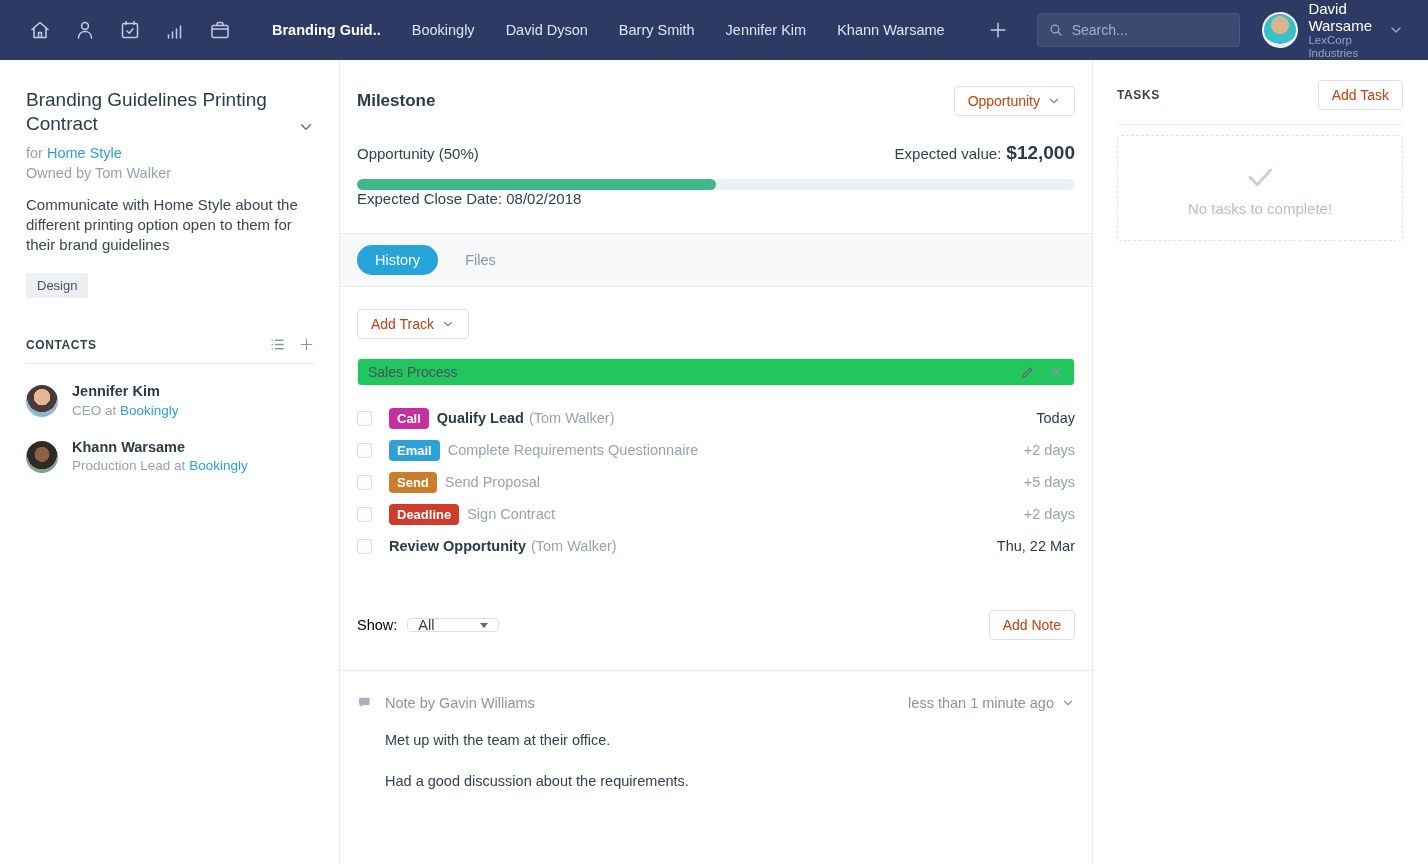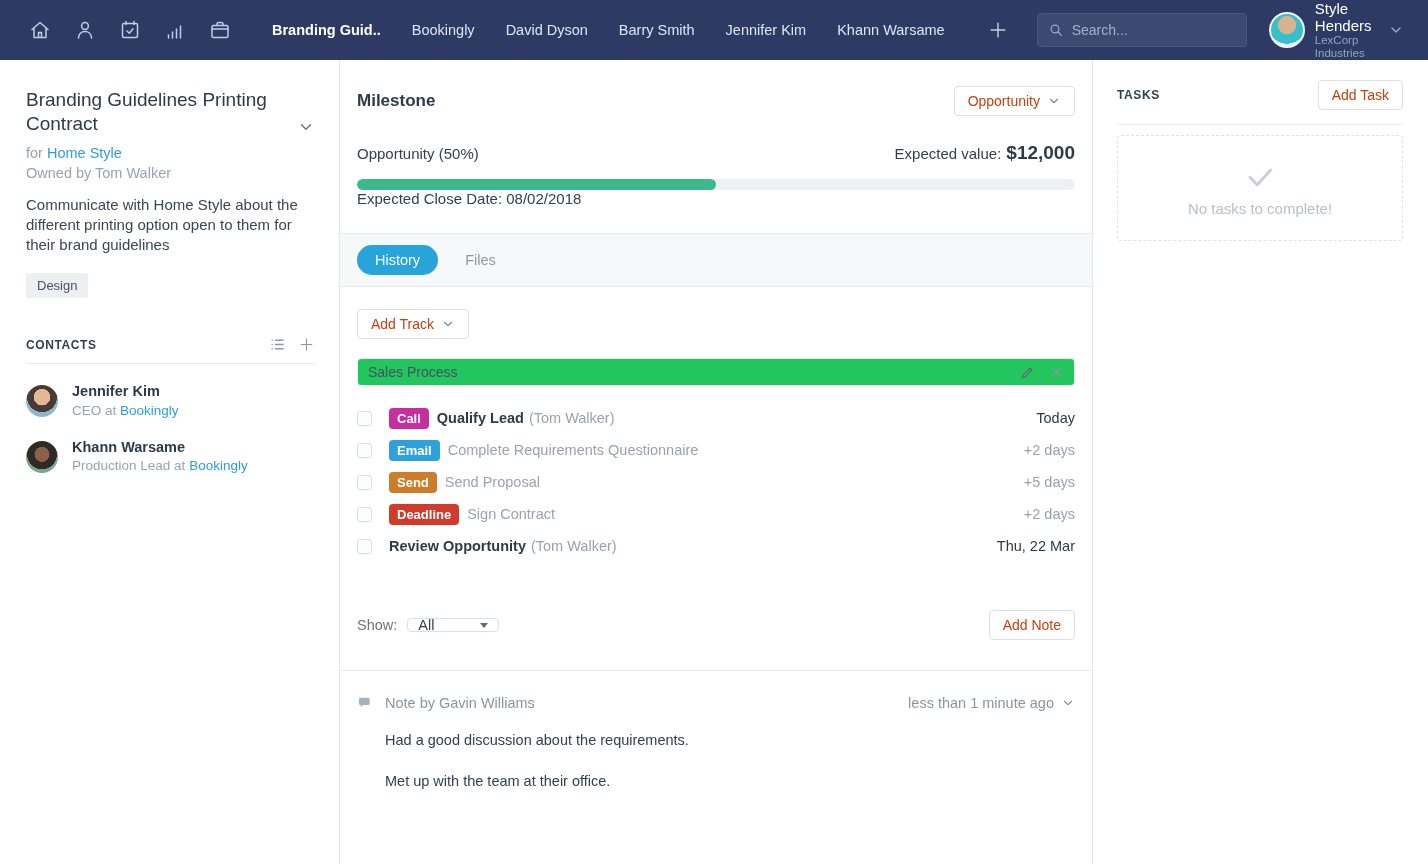--- a/index.html
+++ b/index.html
@@ -103,21 +103,21 @@
   .badge { color:#fff; font-size:13px; font-weight:bold; border-radius:4px;
     padding:3px 8px; margin-left:17px; flex:none; }
   .t-title { margin-left:8px; color:#98a3ae; }
   .t-title.em { color:#2d3b49; font-weight:bold; }
   .t-title.nobadge { margin-left:17px; }
   .t-meta { margin-left:5px; color:#98a3ae; }
   .t-due { margin-left:auto; color:#98a3ae; }
   .t-due.dark { color:#2d3b49; }
 
   .show-row { display:flex; align-items:center; margin-top:48px; padding-bottom:30px; }
-  .show-label { font-size:14.5px; color:#737373; }
+  .show-label { font-size:14.5px; color:#000000; }
   .select { margin-left:10px; width:92px; height:14px; border:1px solid #dbe0e6; border-radius:4px;
     background:#fff; display:flex; align-items:center; padding:0 10px; font-size:14.5px;
     color:#33414e; cursor:pointer; }
   .select .tri { margin-left:auto; width:0; height:0; border-left:4.5px solid transparent;
     border-right:4.5px solid transparent; border-top:5.5px solid #5d6974; }
   .show-row .btn { margin-left:auto; }
   .center-divider { border:none; border-top:1px solid #e5e8ec; }
 
   .note-sec { padding:24px 17px; }
   .note-head { display:flex; align-items:center; color:#8a95a0; font-size:14.5px; }
@@ -234,21 +234,21 @@
       </svg></span>
   <div class="nav-search">
     <svg>
         <use href="#i-search"></use>
       </svg>
     <input type="text" placeholder="Search..." style="">
   </div>
   <div class="nav-user">
     <span class="nav-avatar"></span>
     <span class="nav-user-text">
-      <div class="nav-user-name">Style Henders</div>
+      <div class="nav-user-name">David Warsame</div>
       <div class="nav-user-org">LexCorp Industries</div>
     </span>
   </div>
   <span class="nav-caret"><svg>
         <use href="#i-chevron"></use>
       </svg></span>
 </header>
 
 <div class="cols">
 
@@ -403,22 +403,22 @@
             </svg></span>
         <span>Note by Gavin Williams</span>
         <span class="note-time">
           <span>less than 1 minute ago</span>
           <span class="chev-sm"><svg>
                 <use href="#i-chevron"></use>
               </svg></span>
         </span>
       </div>
       <div class="note-body">
+        <p>Met up with the team at their office.</p>
         <p>Had a good discussion about the requirements.</p>
-        <p>Met up with the team at their office.</p>
       </div>
     </section>
   </main>
 
   <aside class="right-panel">
     <div class="tasks-head">
       <span class="tasks-title">TASKS</span>
       <button class="btn">Add Task</button>
     </div>
     <hr class="tasks-hr">

